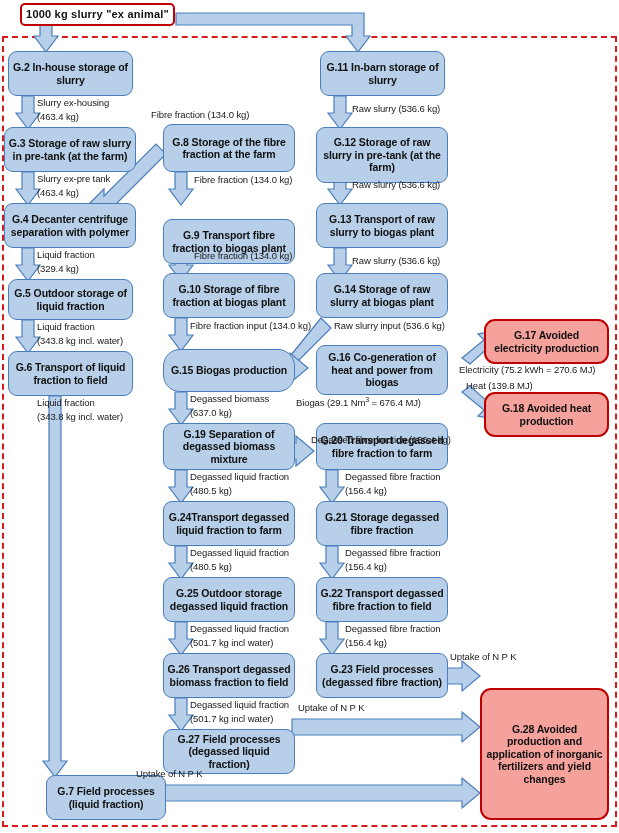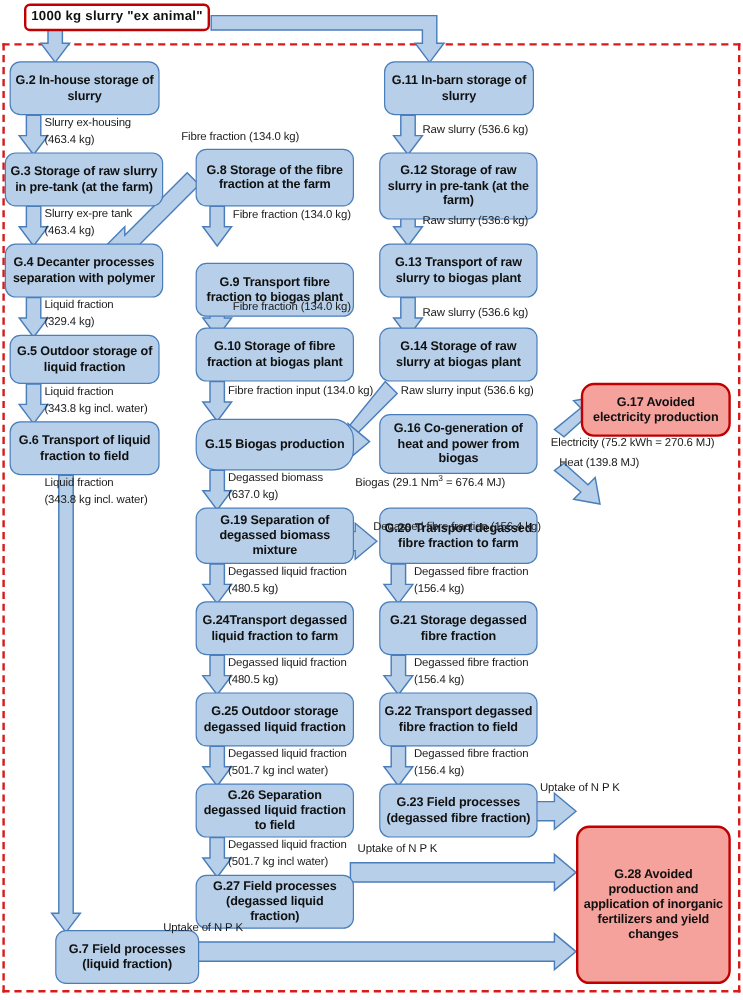--- a/index.html
+++ b/index.html
@@ -137,46 +137,47 @@
 
     <polygon class="ar" points="292,719 462,719 462,712 480,727 462,742 462,735 292,735"></polygon>
 
     <polygon class="ar" points="133,785 462,785 462,778 480,793 462,808 462,801 133,801"></polygon>
   </svg>
 
   <div class="node source" style="left:20px;top:3px;width:155px;height:23px;">1000 kg slurry "ex animal"</div>
 
   <div class="node blue" style="left:8px;top:51px;width:125px;height:45px;">G.2 In-house storage of slurry</div>
   <div class="node blue" style="left:4px;top:127px;width:132px;height:45px;">G.3 Storage of raw slurry in pre-tank (at the farm)</div>
-  <div class="node blue" style="left:4px;top:203px;width:132px;height:45px;">G.4 Decanter processes separation with polymer</div>
+  <div class="node blue" style="left:4px;top:203px;width:132px;height:45px;">G.4 Decanter centrifuge separation with polymer</div>
   <div class="node blue" style="left:8px;top:279px;width:125px;height:41px;">G.5 Outdoor storage of liquid fraction</div>
   <div class="node blue" style="left:8px;top:351px;width:125px;height:45px;">G.6 Transport of liquid fraction to field</div>
   <div class="node blue" style="left:29px;top:775px;width:120px;height:45px;margin-left:17px;">G.7 Field processes (liquid fraction)</div>
 
   <div class="node blue" style="left:163px;top:124px;width:132px;height:48px;">G.8 Storage of the fibre fraction at the farm</div>
   <div class="node blue" style="left:163px;top:203px;width:132px;height:45px;margin-top:16px;">G.9 Transport fibre fraction to biogas plant</div>
   <div class="node blue" style="left:163px;top:273px;width:132px;height:45px;">G.10 Storage of fibre fraction at biogas plant</div>
   <div class="node blue" style="left:163px;top:349px;width:132px;height:43px;border-radius:17px;">G.15 Biogas production</div>
   <div class="node blue" style="left:163px;top:423px;width:132px;height:47px;">G.19 Separation of degassed biomass mixture</div>
   <div class="node blue" style="left:163px;top:501px;width:132px;height:45px;">G.24Transport degassed liquid fraction to farm</div>
   <div class="node blue" style="left:163px;top:577px;width:132px;height:45px;">G.25 Outdoor storage degassed liquid fraction</div>
-  <div class="node blue" style="left:163px;top:653px;width:132px;height:45px;">G.26 Separation degassed liquid fraction to field</div>
+  <div class="node blue" style="left:163px;top:653px;width:132px;height:45px;">G.26 Transport degassed biomass fraction to field</div>
   <div class="node blue" style="left:163px;top:729px;width:132px;height:45px;">G.27 Field processes (degassed liquid fraction)</div>
 
   <div class="node blue" style="left:320px;top:51px;width:125px;height:45px;">G.11 In-barn storage of slurry</div>
   <div class="node blue" style="left:316px;top:127px;width:132px;height:56px;">G.12 Storage of raw slurry in pre-tank (at the farm)</div>
   <div class="node blue" style="left:316px;top:203px;width:132px;height:45px;">G.13 Transport of raw slurry to biogas plant</div>
   <div class="node blue" style="left:316px;top:273px;width:132px;height:45px;">G.14 Storage of raw slurry at biogas plant</div>
   <div class="node blue" style="left:316px;top:345px;width:132px;height:50px;">G.16 Co-generation of heat and power from biogas</div>
   <div class="node blue" style="left:316px;top:423px;width:132px;height:47px;">G.20 Transport degassed fibre fraction to farm</div>
   <div class="node blue" style="left:316px;top:501px;width:132px;height:45px;">G.21 Storage degassed fibre fraction</div>
   <div class="node blue" style="left:316px;top:577px;width:132px;height:45px;">G.22 Transport degassed fibre fraction to field</div>
   <div class="node blue" style="left:316px;top:653px;width:132px;height:45px;text-align:center;">G.23 Field processes (degassed fibre fraction)</div>
 
   <div class="node red" style="left:484px;top:319px;width:125px;height:45px;">G.17 Avoided electricity production</div>
+  <div class="node red" style="left:484px;top:392px;width:125px;height:45px;">G.18 Avoided heat production</div>
   <div class="node red" style="left:480px;top:688px;width:129px;height:132px;">G.28 Avoided production and application of inorganic fertilizers and yield changes</div>
 
   <div class="flabel" style="left:37px;top:98px;">Slurry ex-housing</div>
   <div class="flabel" style="left:37px;top:112px;">(463.4 kg)</div>
 
   <div class="flabel" style="left:37px;top:174px;">Slurry ex-pre tank</div>
   <div class="flabel" style="left:37px;top:188px;">(463.4 kg)</div>
 
   <div class="flabel" style="left:37px;top:250px;">Liquid fraction</div>
   <div class="flabel" style="left:37px;top:264px;">(329.4 kg)</div>

